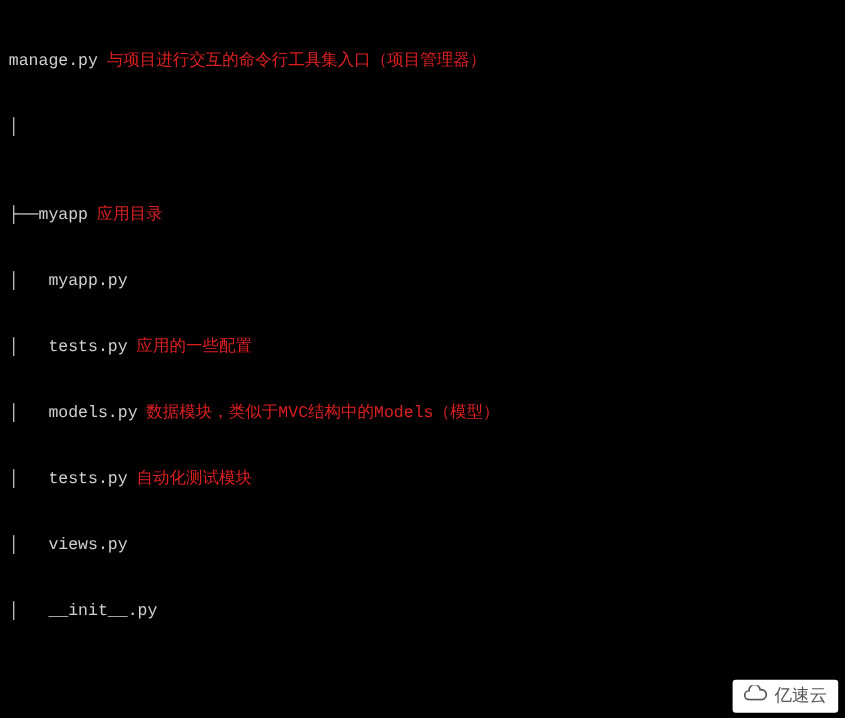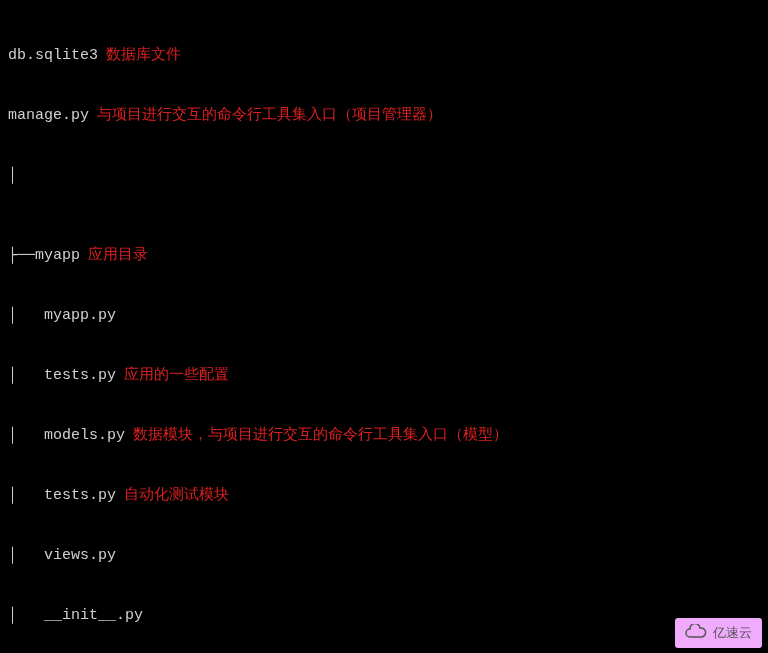--- a/index.html
+++ b/index.html
@@ -35,44 +35,40 @@
       color: #d0d0d0;
     }
     .annotation {
       color: #dc2020;
       margin-left: 8px;
     }
     .watermark {
       position: absolute;
       bottom: 5px;
       right: 6px;
-      background: #f0abfc;
+      background: #ffffff;
       color: #555;
       font-family: "Microsoft YaHei", sans-serif;
-      font-size: 13px;
+      font-size: 16px;
       padding: 5px 10px;
       border-radius: 3px;
       display: flex;
       align-items: center;
       gap: 6px;
       justify-content: flex-end;
     }
     .watermark-logo {
       font-size: 16px;
       font-weight: bold;
     }
   </style>
 </head>
 <body>
 
 <div class="tree">
-  <div class="line">
-    <span class="filename">db.sqlite3</span>
-    <span class="annotation">数据库文件</span>
-  </div>
   <div class="line">
     <span class="filename">manage.py</span>
     <span class="annotation">与项目进行交互的命令行工具集入口（项目管理器）</span>
   </div>
   <div class="line"><span class="branch">│</span></div>
 
   <div class="line">
     <span class="branch">├──</span>
     <span class="filename">myapp</span>
     <span class="annotation">应用目录</span>
@@ -82,21 +78,21 @@
     <span class="filename">myapp.py</span>
   </div>
   <div class="line">
     <span class="branch">│   </span>
     <span class="filename">tests.py</span>
     <span class="annotation">应用的一些配置</span>
   </div>
   <div class="line">
     <span class="branch">│   </span>
     <span class="filename">models.py</span>
-    <span class="annotation">数据模块，与项目进行交互的命令行工具集入口（模型）</span>
+    <span class="annotation">数据模块，类似于MVC结构中的Models（模型）</span>
   </div>
   <div class="line">
     <span class="branch">│   </span>
     <span class="filename">tests.py</span>
     <span class="annotation">自动化测试模块</span>
   </div>
   <div class="line">
     <span class="branch">│   </span>
     <span class="filename">views.py</span>
   </div>

